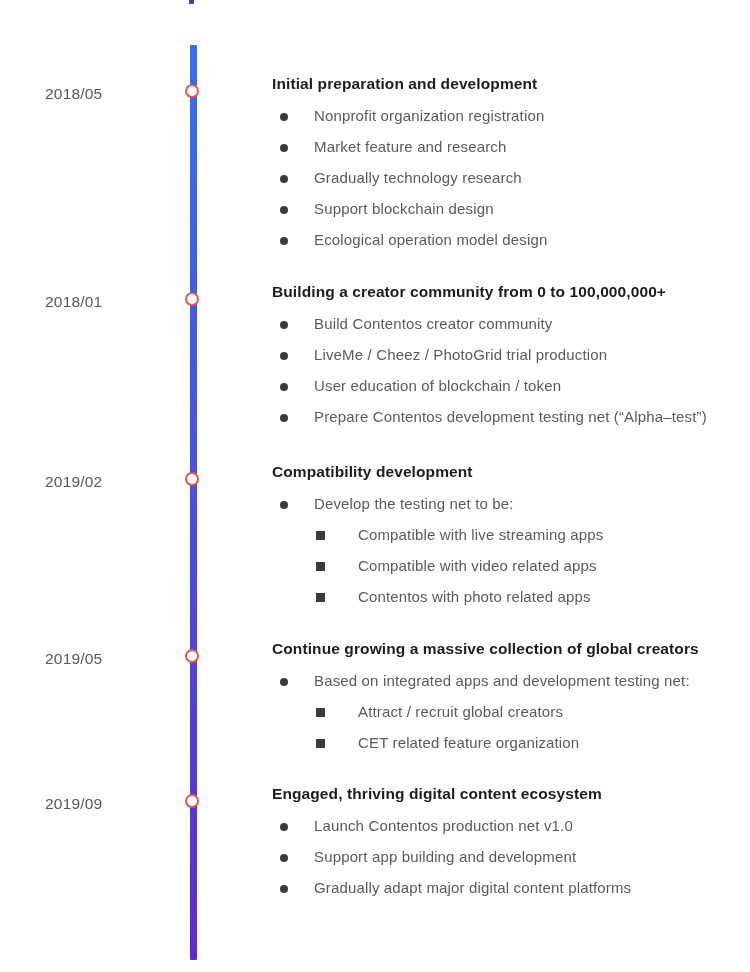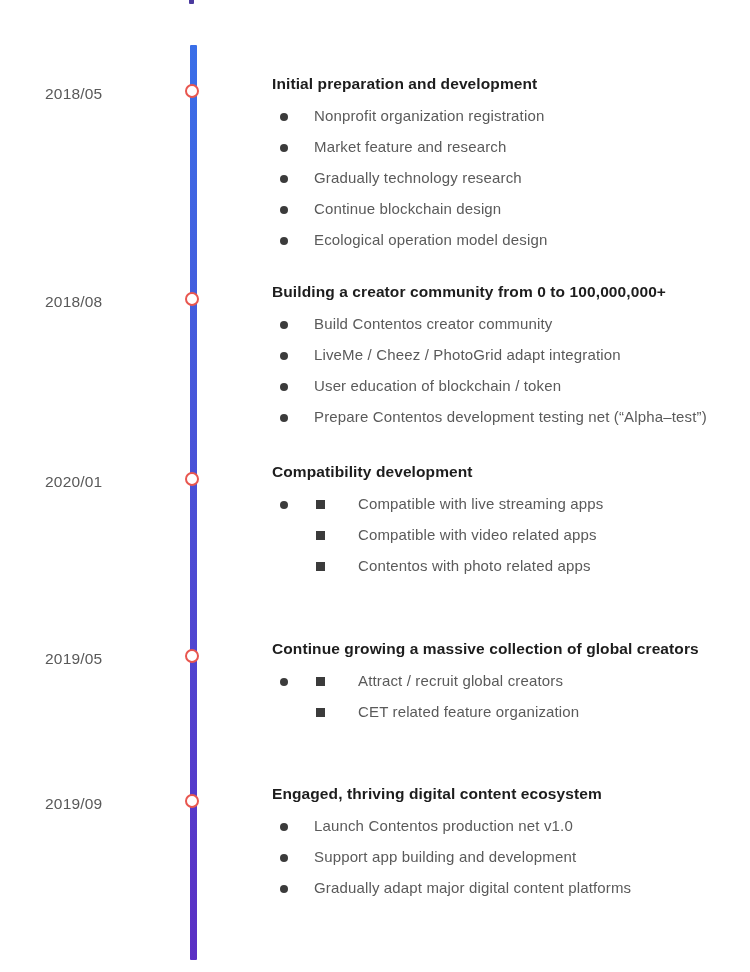--- a/index.html
+++ b/index.html
@@ -161,59 +161,59 @@
   <div id="rows">
       <div class="row" style="top: 85px;">
         <div class="date" style="color: rgb(89, 89, 89);">2018/05</div>
         <div class="marker" style="border: 2.5px solid rgb(232, 86, 79); background: rgb(255, 255, 255);"></div>
         <div class="content">
           <div class="heading" style="color: rgb(29, 29, 29);">Initial preparation and development</div>
           <ul class="items">
             <li class="item"><span>Nonprofit organization registration</span></li>
             <li class="item"><span>Market feature and research</span></li>
             <li class="item"><span>Gradually technology research</span></li>
-            <li class="item"><span>Continue blockchain design</span></li>
+            <li class="item"><span>Support blockchain design</span></li>
             <li class="item"><span>Ecological operation model design</span></li>
           </ul>
         </div>
       </div>
       <div class="row" style="top: 293px;">
-        <div class="date" style="color: rgb(89, 89, 89);">2018/08</div>
+        <div class="date" style="color: rgb(89, 89, 89);">2018/01</div>
         <div class="marker" style="border: 2.5px solid rgb(232, 86, 79); background: rgb(255, 255, 255);"></div>
         <div class="content">
           <div class="heading" style="color: rgb(29, 29, 29);">Building a creator community from 0 to 100,000,000+</div>
           <ul class="items">
             <li class="item"><span>Build Contentos creator community</span></li>
-            <li class="item"><span>LiveMe / Cheez / PhotoGrid adapt integration</span></li>
+            <li class="item"><span>LiveMe / Cheez / PhotoGrid trial production</span></li>
             <li class="item"><span>User education of blockchain / token</span></li>
             <li class="item"><span>Prepare Contentos development testing net (“Alpha–test”)</span></li>
           </ul>
         </div>
       </div>
       <div class="row" style="top: 473px;">
-        <div class="date" style="color: rgb(89, 89, 89);">2020/01</div>
+        <div class="date" style="color: rgb(89, 89, 89);">2019/02</div>
         <div class="marker" style="border: 2.5px solid rgb(232, 86, 79); background: rgb(255, 255, 255);"></div>
         <div class="content">
           <div class="heading" style="color: rgb(29, 29, 29);">Compatibility development</div>
           <ul class="items">
-            <li class="item"><ul class="subitems">
+            <li class="item"><span>Develop the testing net to be:</span><ul class="subitems">
                 <li class="subitem"><span>Compatible with live streaming apps</span></li>
                 <li class="subitem"><span>Compatible with video related apps</span></li>
                 <li class="subitem"><span>Contentos with photo related apps</span></li>
               </ul></li>
           </ul>
         </div>
       </div>
       <div class="row" style="top: 650px;">
         <div class="date" style="color: rgb(89, 89, 89);">2019/05</div>
         <div class="marker" style="border: 2.5px solid rgb(232, 86, 79); background: rgb(255, 255, 255);"></div>
         <div class="content">
           <div class="heading" style="color: rgb(29, 29, 29);">Continue growing a massive collection of global creators</div>
           <ul class="items">
-            <li class="item"><ul class="subitems">
+            <li class="item"><span>Based on integrated apps and development testing net:</span><ul class="subitems">
                 <li class="subitem"><span>Attract / recruit global creators</span></li>
                 <li class="subitem"><span>CET related feature organization</span></li>
               </ul></li>
           </ul>
         </div>
       </div>
       <div class="row" style="top: 795px;">
         <div class="date" style="color: rgb(89, 89, 89);">2019/09</div>
         <div class="marker" style="border: 2.5px solid rgb(232, 86, 79); background: rgb(255, 255, 255);"></div>
         <div class="content">

